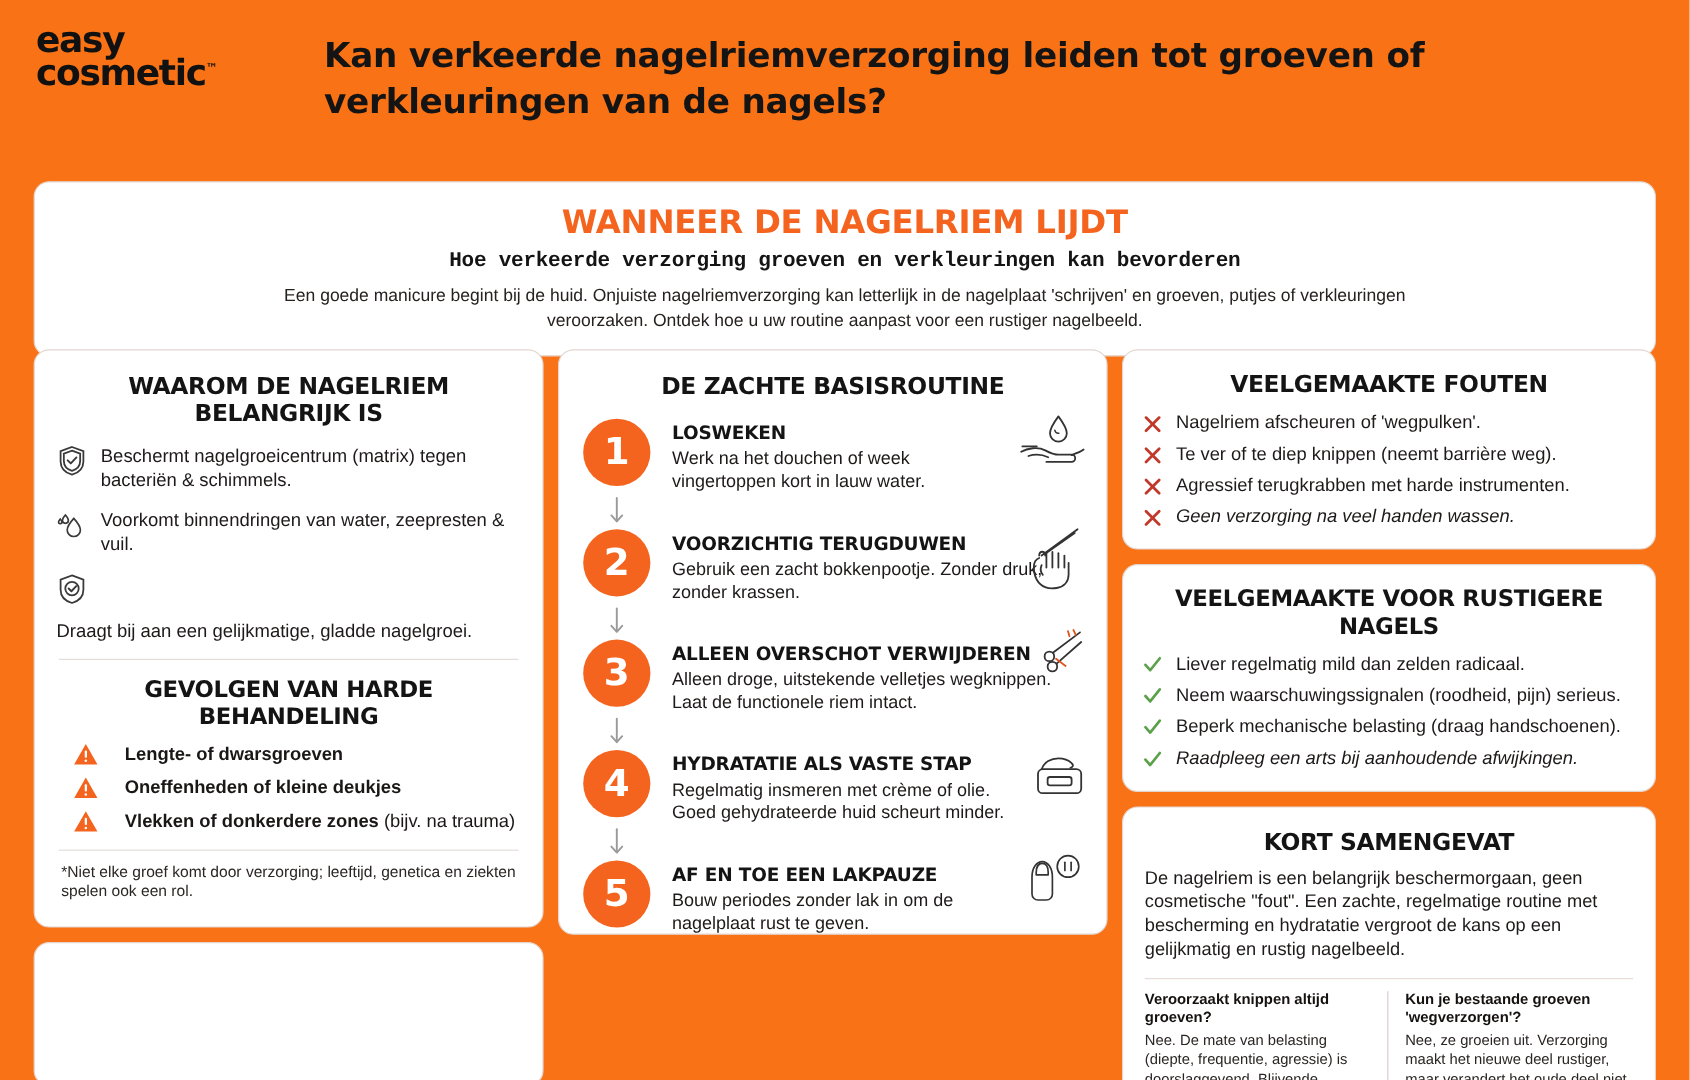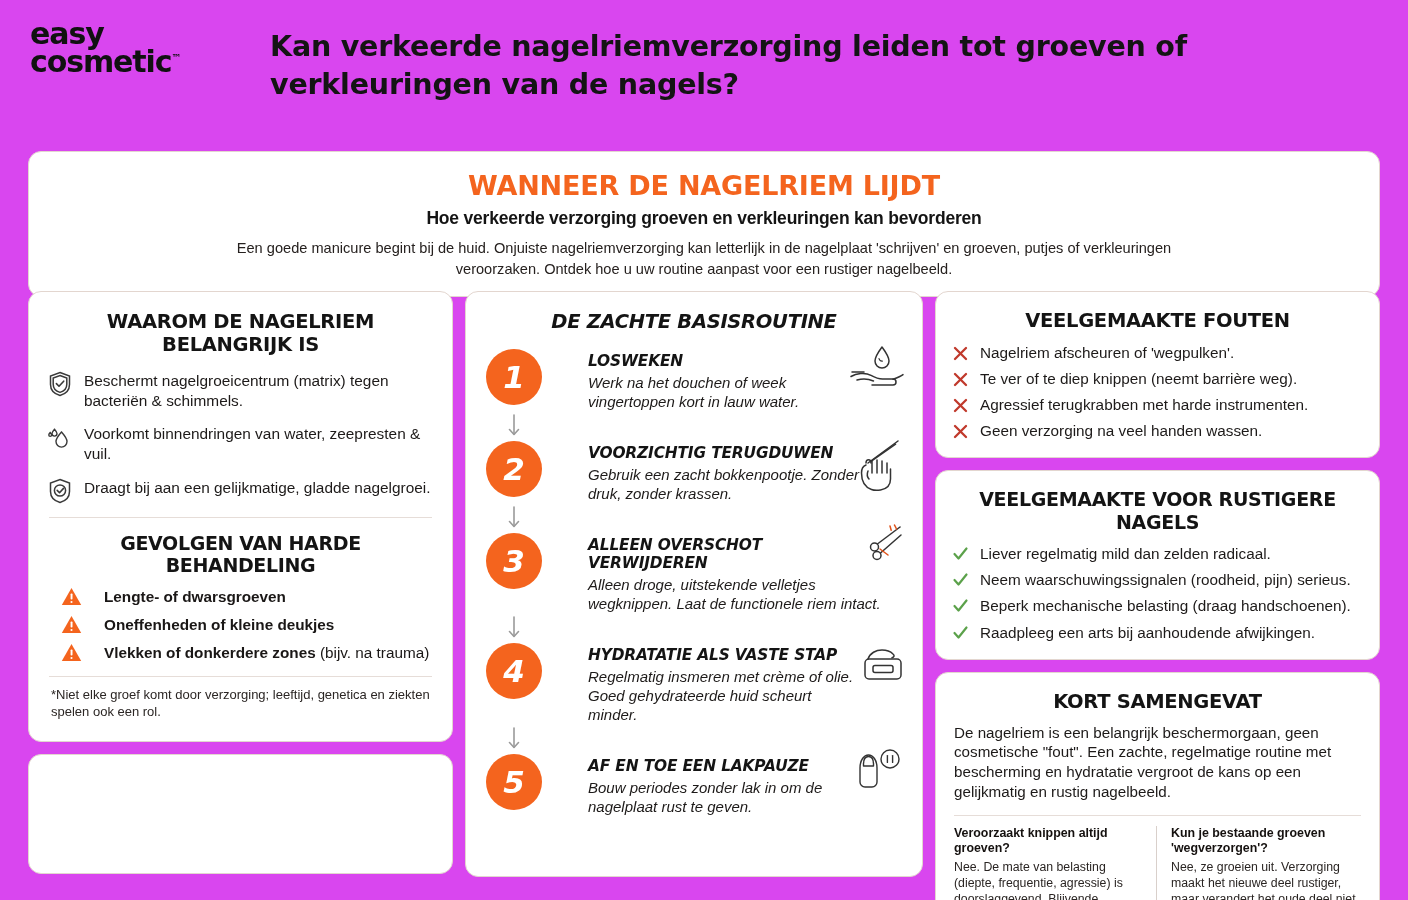--- a/index.html
+++ b/index.html
@@ -2,21 +2,21 @@
 <html><head>
 <meta charset="utf-8">
 <style>
   * { box-sizing: border-box; margin: 0; padding: 0; }
   html, body {
     width: 1408px; height: 900px;
     background: #fcece3;
     font-family: "Liberation Sans", sans-serif;
     overflow: hidden;
   }
-  .page { position: relative; width: 1408px; height: 900px; background: #d946ef; }
+  .page { position: relative; width: 1408px; height: 900px; background: #f97316; }
 
   
   .header { display: flex; align-items: flex-start; padding: 14px 0 0 0; height: 130px; }
   .logo-wrap { width: 270px; padding-left: 30px; padding-top: 6px; }
   .logo { font-family: "DejaVu Sans", sans-serif; font-weight: bold; font-size: 30px;
           line-height: 0.92; color: #111; letter-spacing: -1.1px; position: relative;
           display: inline-block; }
   .logo .l2 { display: block; }
   .logo .tm { font-size: 10px; vertical-align: super; letter-spacing: 0; font-weight: bold; }
   .head-title { flex: 1; padding-right: 60px; padding-top: 14px; }
@@ -25,21 +25,21 @@
 
   
   .banner {
     position: absolute; left: 28px; top: 151px; width: 1352px; height: 146px;
     background: #fff; border: 1px solid #ead9cf; border-radius: 13px;
     padding: 18px 40px 0 40px; text-align: center;
   }
   .banner h2 { color: #f4641e; font-size: 27px; font-weight: bold; letter-spacing: -0.2px;
                font-family: "DejaVu Sans", sans-serif; }
   .banner h3 { color: #141414; font-size: 17.5px; font-weight: bold; margin-top: 7px;
-               font-family: Liberation Sans, sans-serif; letter-spacing: -0.2px; }
+               font-family: Liberation Mono, monospace; letter-spacing: -0.2px; }
   .banner p { color: #26211f; font-size: 14.6px; line-height: 1.45; margin-top: 9px;
               max-width: 1010px; margin-left: auto; margin-right: auto; }
 
   
   .cols { position: absolute; left: 28px; top: 291px; width: 1352px; display: flex; gap: 12px; }
   .col { display: flex; flex-direction: column; gap: 12px; }
   .col-left  { width: 425px; }
   .col-mid   { width: 458px; }
   .col-right { width: 445px; }
 
@@ -47,58 +47,58 @@
 
   h4.card-title { font-family: "DejaVu Sans", sans-serif; font-weight: bold; color: #141414;
     text-align: center; font-size: 19.5px; letter-spacing: -0.3px; line-height: 1.18; }
   .sub-title { text-align: center; font-weight: bold; font-size: 15.5px; color: #141414;
     margin-top: 7px; font-family: "DejaVu Sans", sans-serif; }
 
   
   .card-why { padding: 18px 18px 20px 18px; }
   .why-list { margin-top: 14px; }
   .why-item { display: flex; gap: 11px; align-items: flex-start; margin-bottom: 13px; }
-  .why-item:last-child { margin-bottom: 4px; }
+  .why-item:last-child { margin-bottom: 4px; flex-direction: column; }
   .why-item .txt { font-size: 15.4px; line-height: 1.28; color: #1d1a19; padding-top: 1px; }
   .ico { flex: 0 0 26px; width: 26px; height: 28px; }
   .ico svg { display: block; }
 
   .divider { height: 1px; background: #e6ddd8; margin: 12px 2px 14px 2px; }
   h5.sec-title { font-family: "DejaVu Sans", sans-serif; font-weight: bold; font-size: 19px;
      color: #141414; letter-spacing: -0.35px; text-align: center; }
   .warn-list { margin-top: 11px; padding-left: 14px; }
   .warn-item { display: flex; gap: 22px; align-items: center; margin-bottom: 8px; }
   .warn-item .txt { font-size: 15.3px; font-weight: bold; color: #1a1716; }
   .warn-item .txt .norm { font-weight: normal; text-align: center; }
   .note { font-size: 13px; line-height: 1.3; color: #2b2624; margin-top: 4px; padding: 0 4px; }
   .note-div { height: 1px; background: #e6ddd8; margin: 13px 2px 10px 2px; }
   .card-empty { height: 120px; }
 
   
-  .card-steps { padding: 18px 20px 24px 20px; height: 586px; position: relative; font-style: italic; }
+  .card-steps { padding: 18px 20px 24px 20px; height: 488px; position: relative; }
   .steps { margin-top: 16px; }
   .step { display: flex; align-items: flex-start; gap: 18px; position: relative; }
   .badge { flex: 0 0 56px; width: 56px; height: 56px; border-radius: 50%; background: #f4641e;
     color: #fff; font-family: "DejaVu Sans", sans-serif; font-weight: bold; font-size: 31px;
     display: flex; align-items: center; justify-content: center; line-height: 1; }
-  .step-body { flex: 1; padding-top: 3px; position: relative; margin-left: 28px; }
+  .step-body { flex: 1; padding-top: 3px; position: relative; }
   .step-body h6 { font-family: "DejaVu Sans", sans-serif; font-weight: bold; font-size: 15.4px;
     color: #141414; letter-spacing: -0.15px; }
   .step-body p { font-size: 15px; line-height: 1.27; color: #1d1a19; margin-top: 3px;
                  padding-right: 4px; }
   .step-icon { position: absolute; right: -4px; top: -6px; width: 58px; height: 52px; }
   .arrow { height: 30px; width: 56px; display: flex; align-items: center; justify-content: center; }
 
   
   .card-mistakes { padding: 17px 16px 16px 16px; }
   .card-tips { padding: 17px 16px 16px 16px; }
   .card-sum { padding: 17px 18px 14px 18px; }
   .mk-list { margin-top: 11px; }
   .mk-item { display: flex; gap: 11px; align-items: flex-start; margin-bottom: 7px; }
-  .mk-item:last-child { margin-bottom: 1px; }
+  .mk-item:last-child { margin-bottom: 1px; font-style: italic; }
   .mk-item .txt { font-size: 15.3px; color: #1d1a19; line-height: 1.25; }
   .mk-sym { flex: 0 0 17px; width: 17px; height: 19px; }
 
   .sum-p { font-size: 15.2px; line-height: 1.3; color: #1d1a19; margin-top: 10px; }
   .faq-div { height: 1px; background: #e6ddd8; margin: 13px 0 10px 0; }
   .faq { display: flex; gap: 0; }
   .faq-col { flex: 1; padding-right: 12px; }
   .faq-col + .faq-col { padding-left: 14px; border-left: 1px solid #d9d0cb; padding-right: 0; }
   .faq-q { font-size: 12.4px; font-weight: bold; color: #15110f; line-height: 1.25; }
   .faq-a { font-size: 12.3px; color: #2a2523; line-height: 1.33; margin-top: 2px; }

